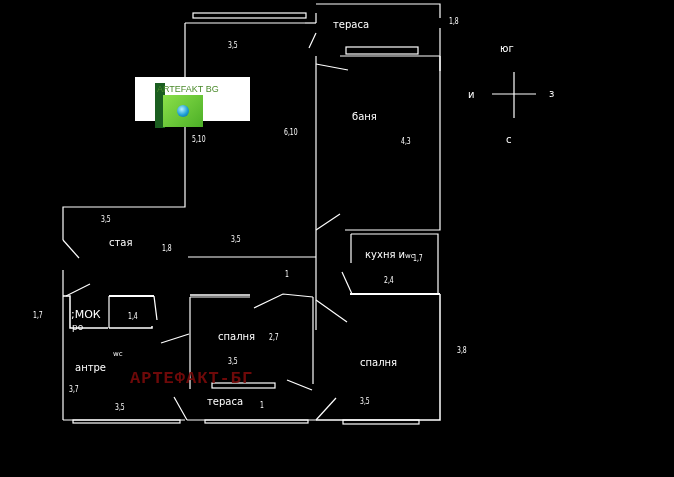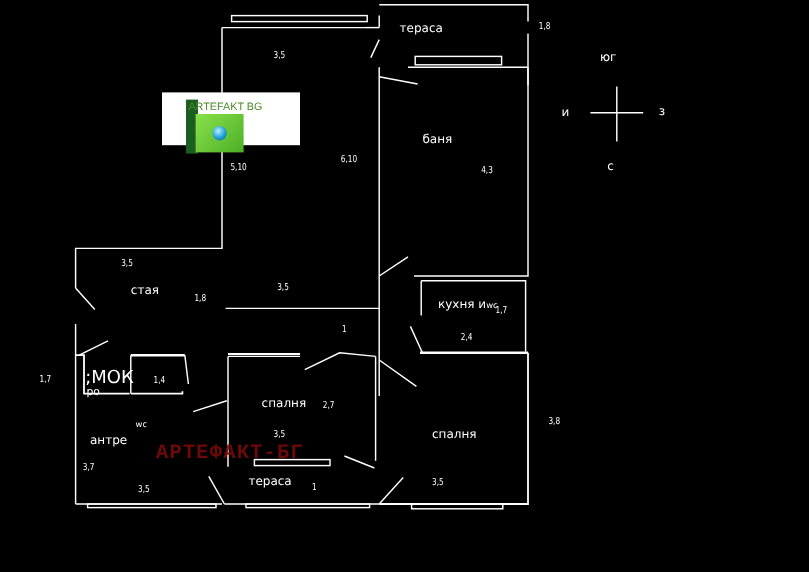--- a/index.html
+++ b/index.html
@@ -108,21 +108,21 @@
 <span class="lbl" style="left:109px;top:237px">стая</span>
 <span class="dim" style="left:162px;top:244px">1,8</span>
 
 <span class="lbl" style="left:365px;top:249px"><span>кухня и</span><span class="small">wc</span></span>
 <span class="dim" style="left:413px;top:254px">1,7</span>
 <span class="dim" style="left:384px;top:276px">2,4</span>
 
 <span class="dim" style="left:285px;top:270px">1</span>
 
 <span class="dim" style="left:33px;top:311px">1,7</span>
-<span class="lbl" style="left:71px;top:309px;font-size:15px">;МОК</span>
+<span class="lbl" style="left:71px;top:309px;font-size:11px">;МОК</span>
 <span class="lbl" style="left:72px;top:322px;font-size:9px">ро</span>
 <span class="lbl small" style="left:113px;top:312px">wc</span>
 <span class="dim" style="left:128px;top:312px">1,4</span>
 
 <span class="lbl" style="left:218px;top:331px">спалня</span>
 <span class="dim" style="left:269px;top:333px">2,7</span>
 <span class="dim" style="left:228px;top:357px">3,5</span>
 
 <span class="lbl" style="left:360px;top:357px">спалня</span>
 <span class="dim" style="left:457px;top:346px">3,8</span>

